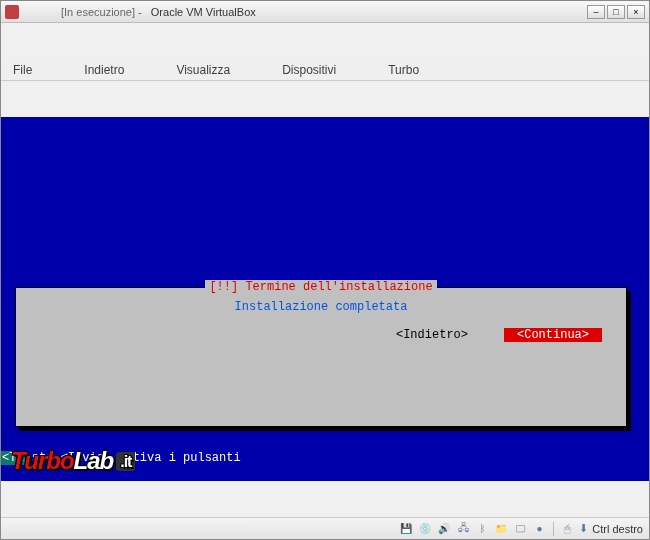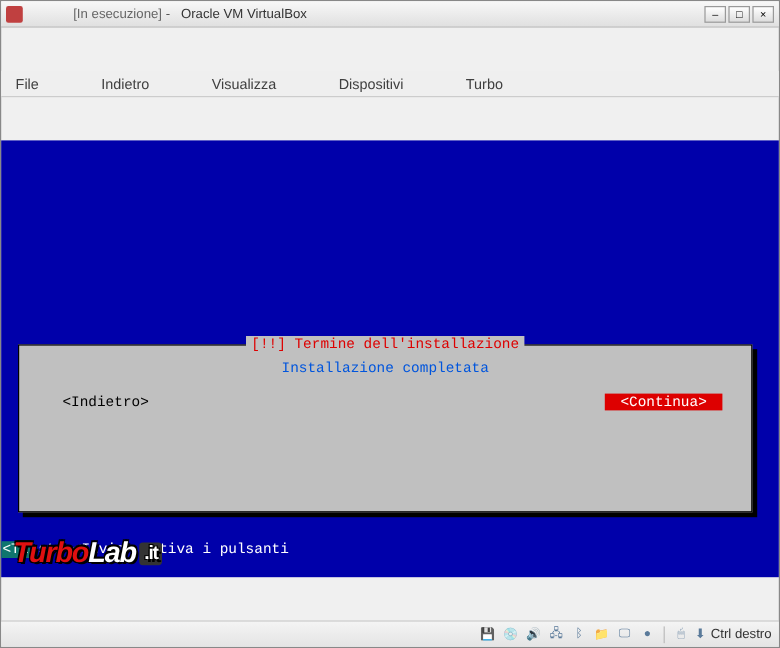--- a/index.html
+++ b/index.html
@@ -114,21 +114,21 @@
       margin-top: 6px;
       font-family: Liberation Mono, monospace;
     }
     .installer-body {
       color: #000;
       padding: 6px 14px 0 14px;
       line-height: 1.25;
     }
     .installer-buttons {
       display: flex;
-      justify-content: space-between;
+      justify-content: flex-end;
       padding: 14px 24px 0 36px;
       color: #000;
     }
     .btn-continue {
       background: #dd0000;
       color: #fff;
       padding: 0 13px;
     }
     .bottom-hint {
       position: absolute;

